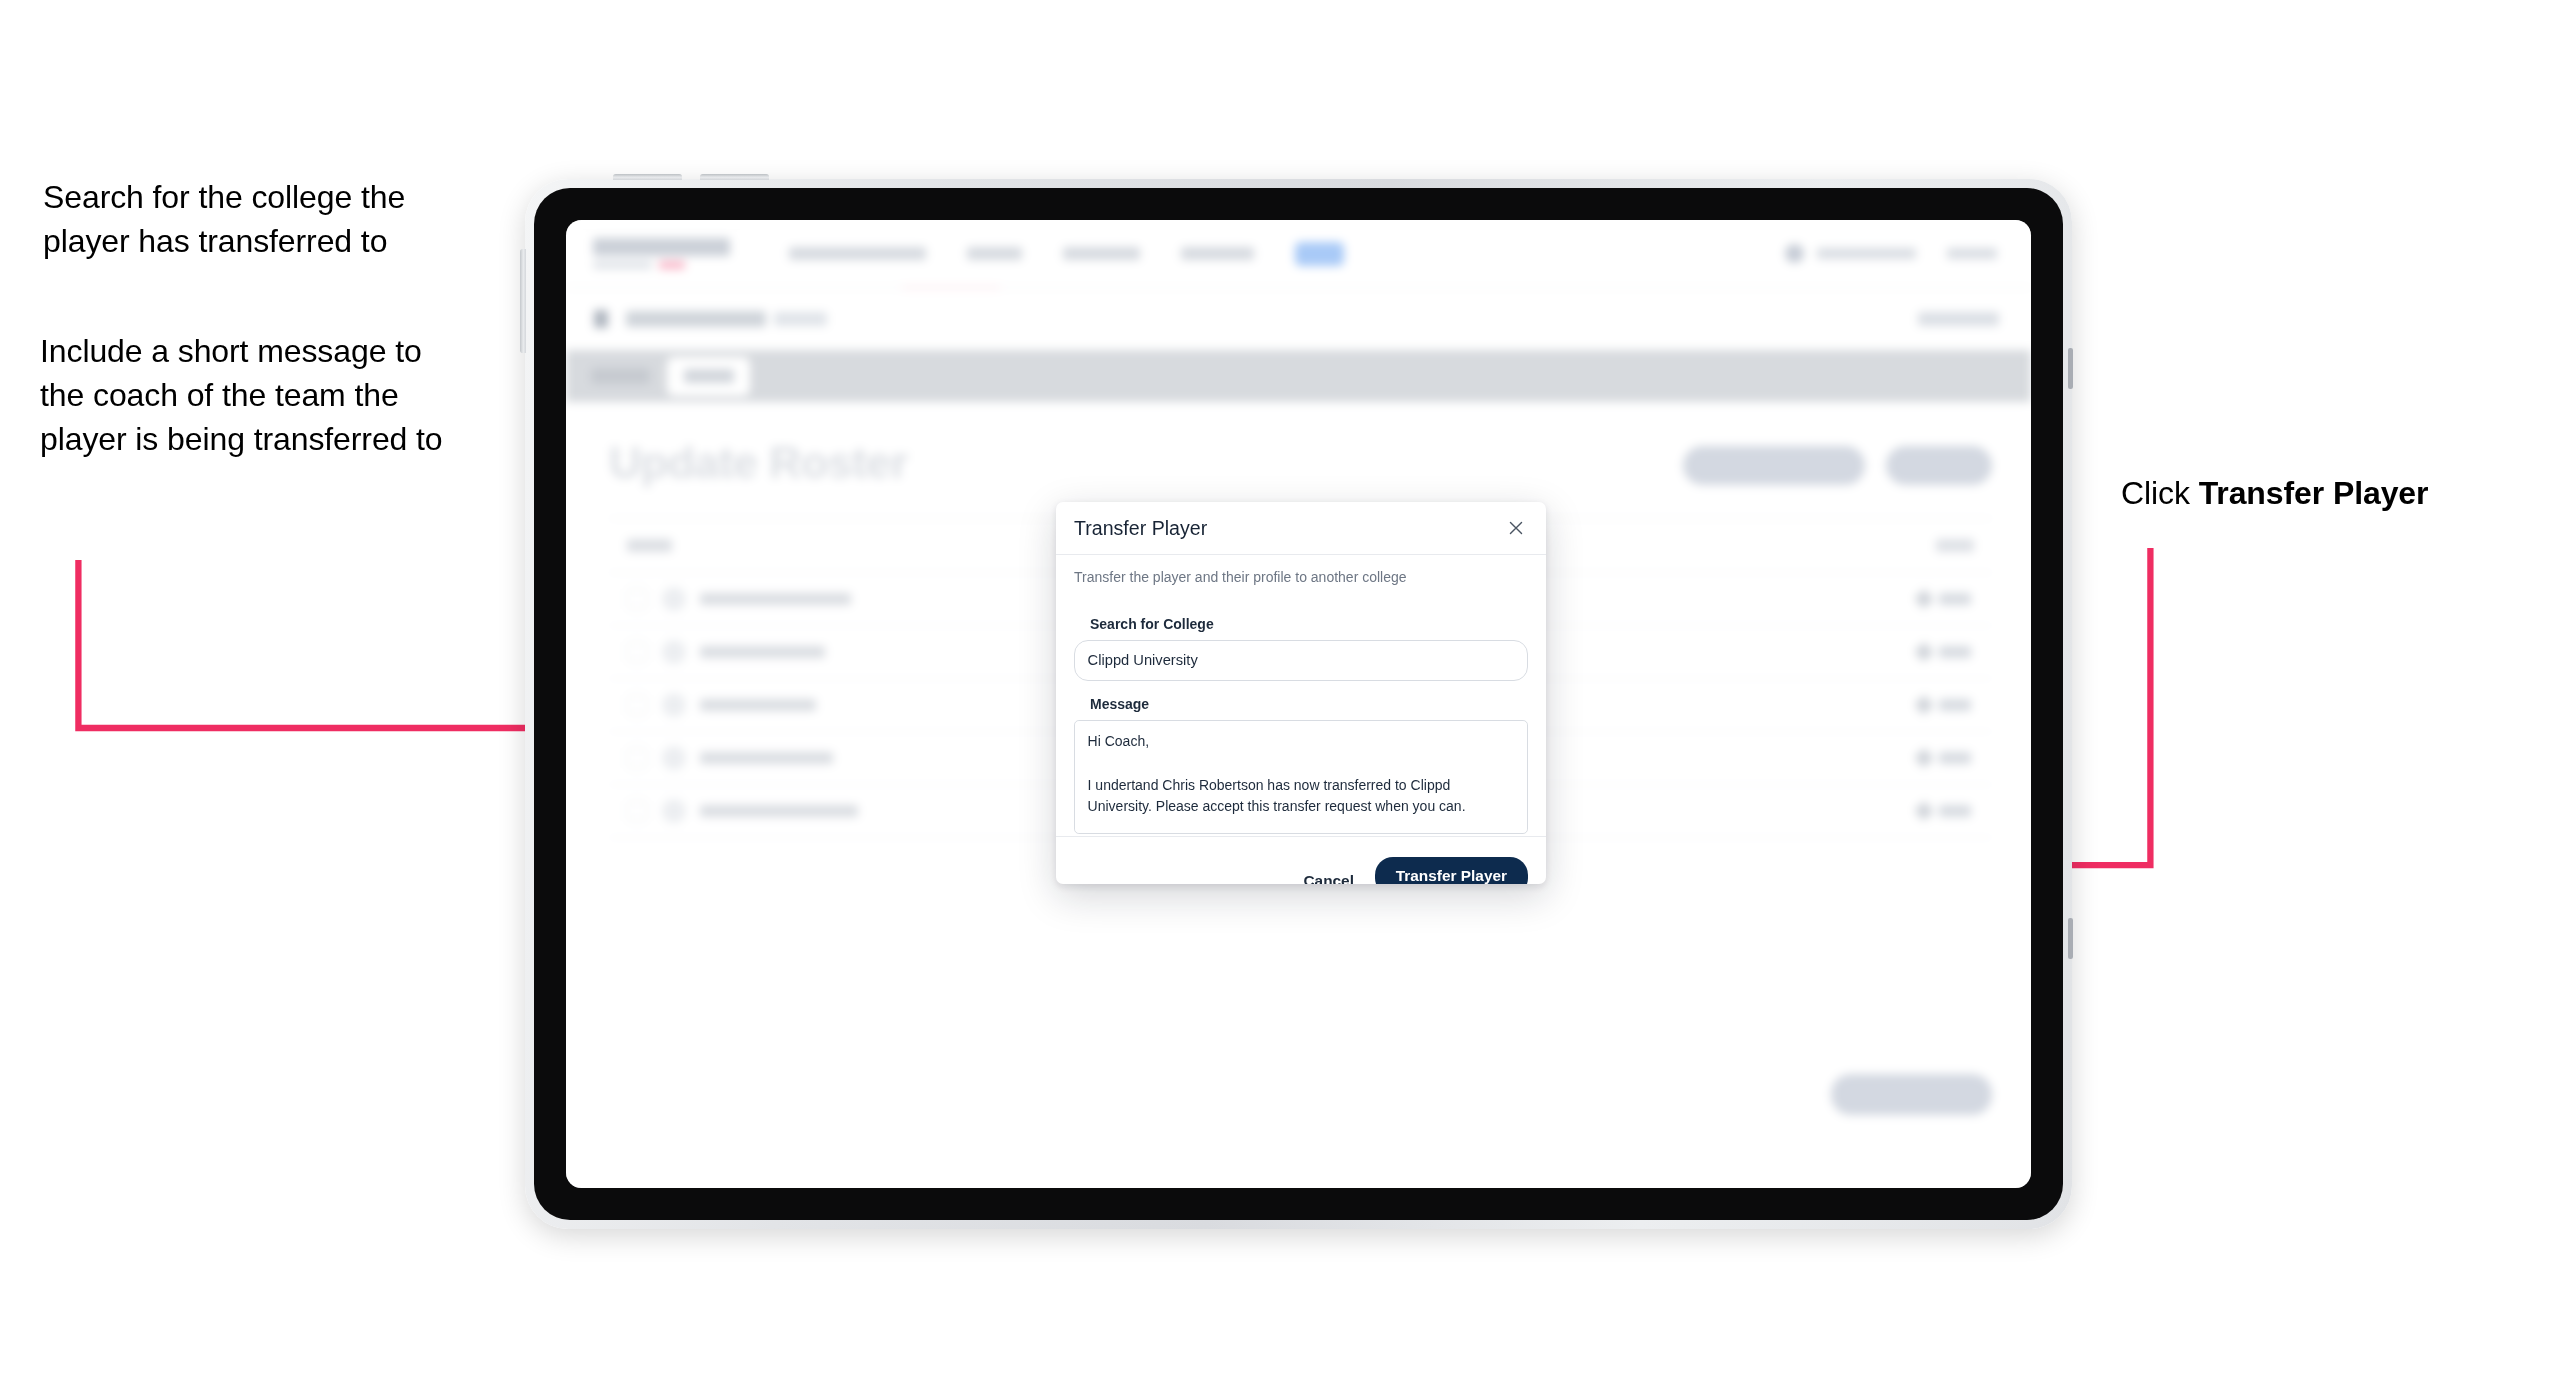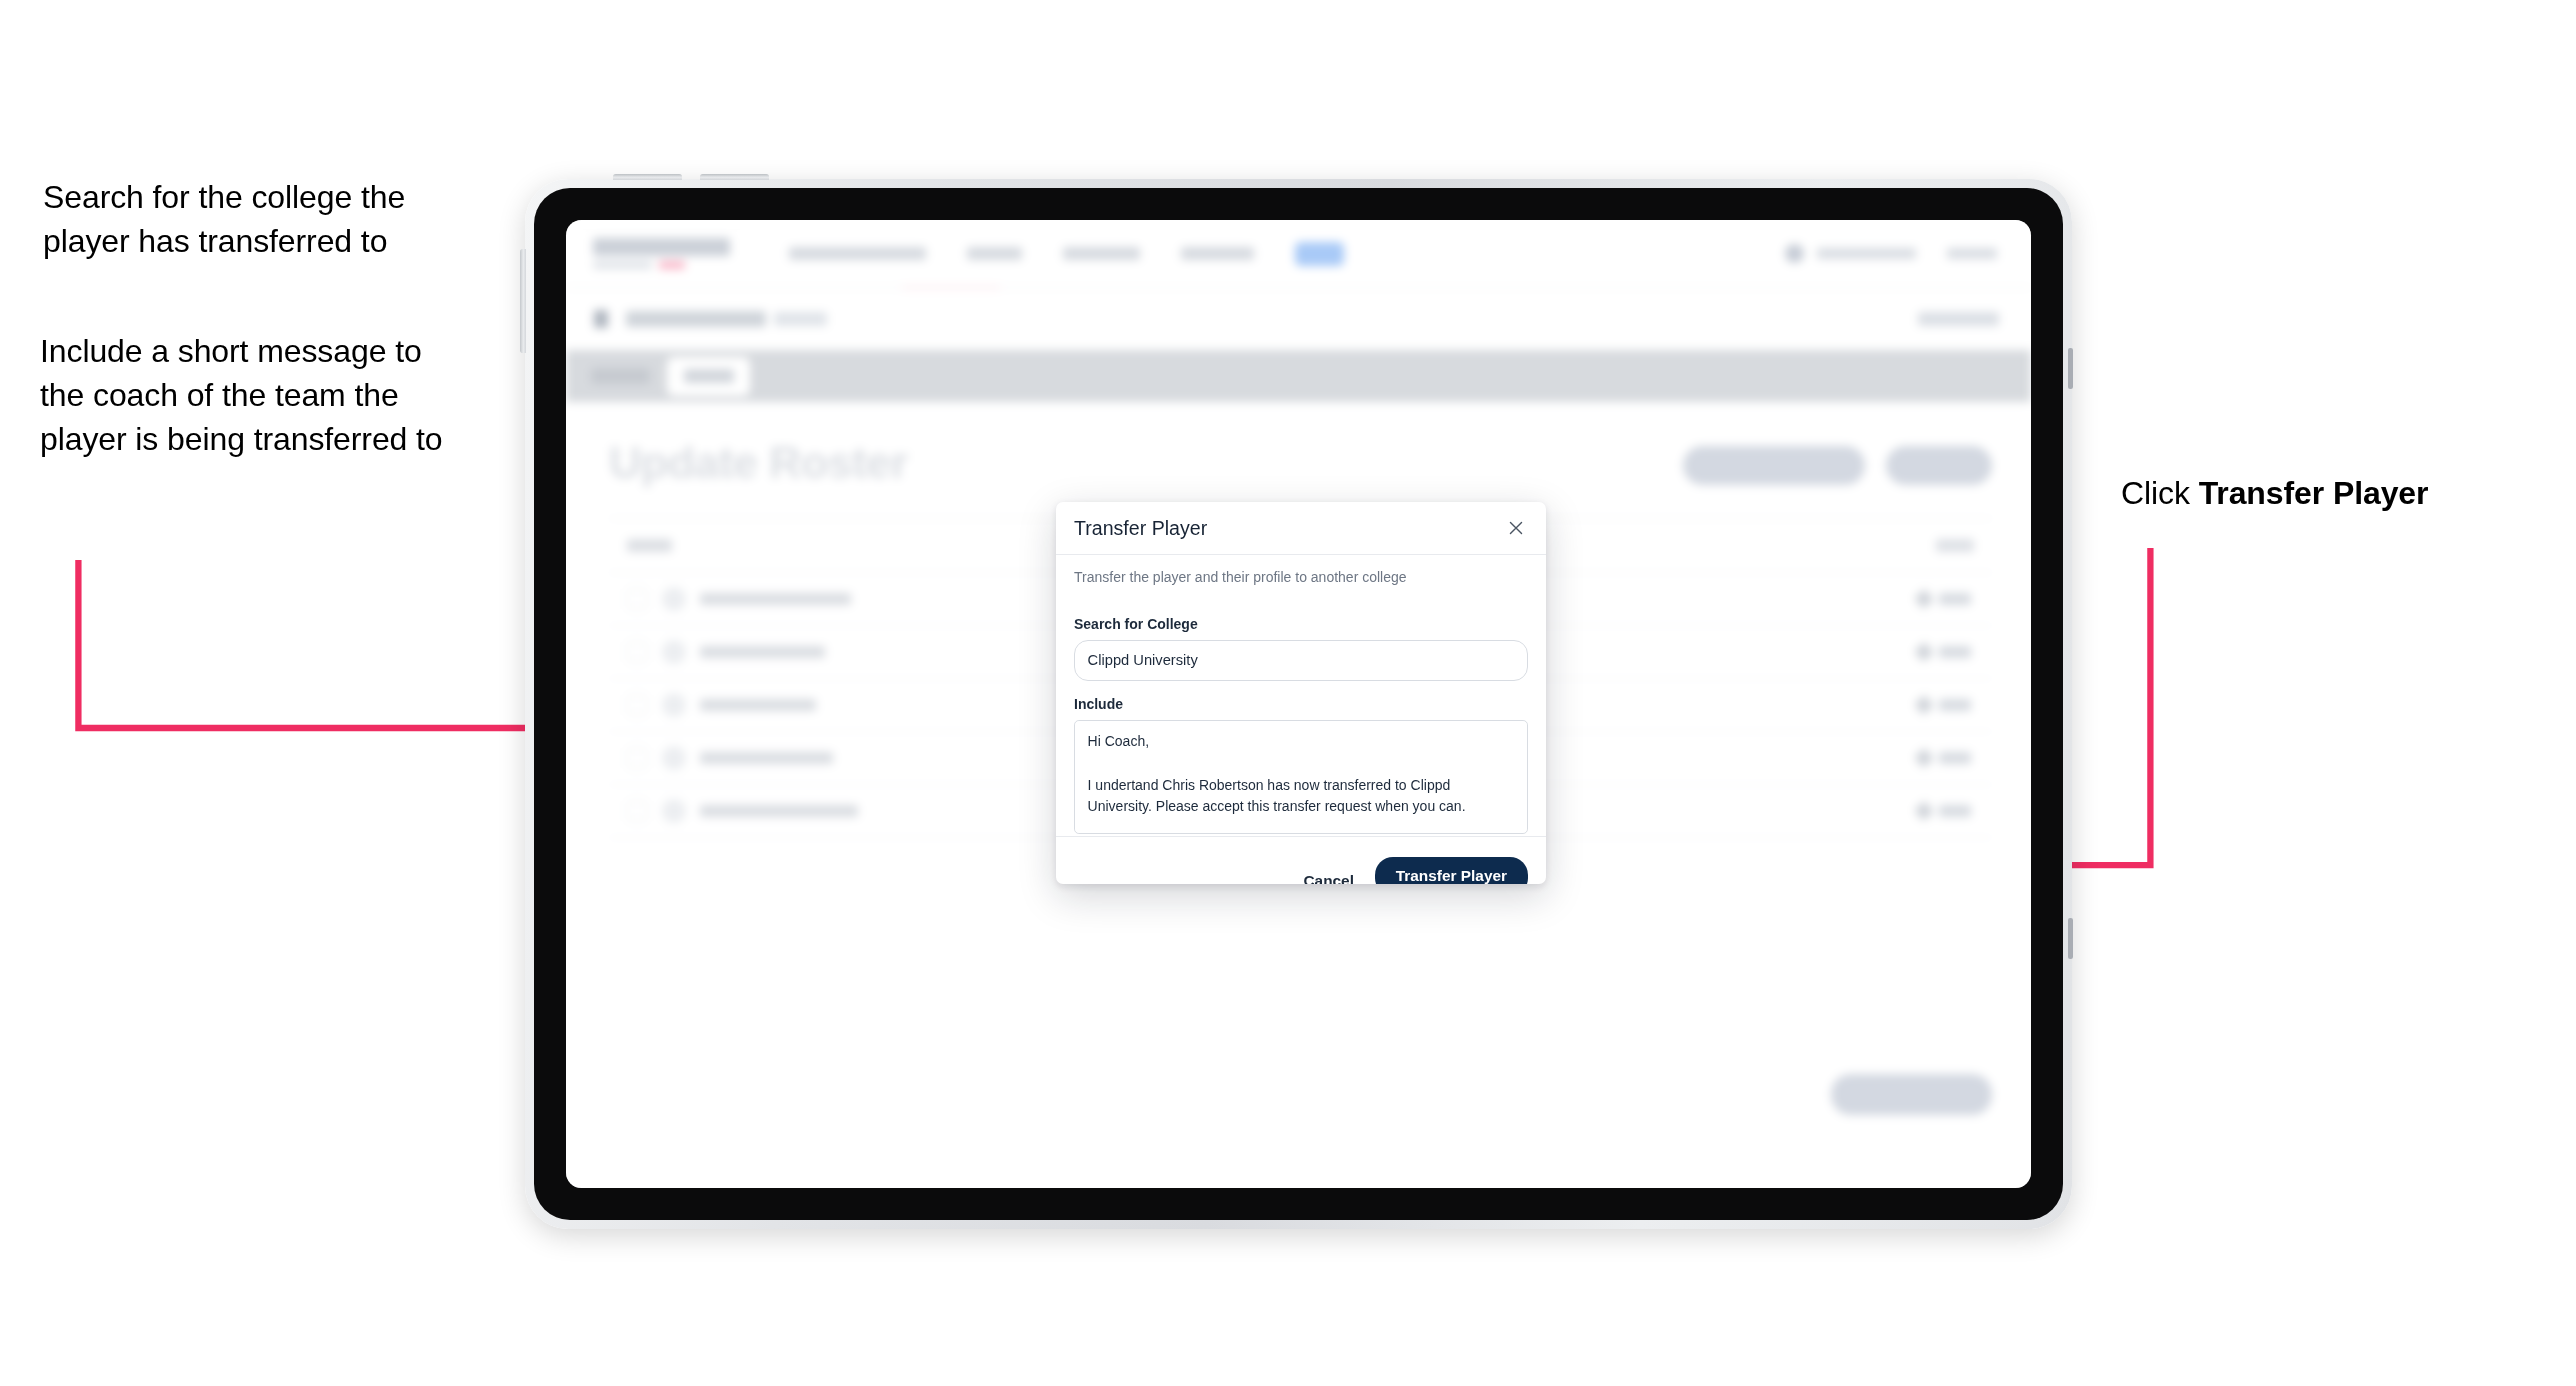--- a/index.html
+++ b/index.html
@@ -192,21 +192,21 @@
     margin-left:auto;width:24px;height:24px;
     display:flex;align-items:center;justify-content:center;
     cursor:pointer;
   }
   .modal-close svg{display:block;}
   .modal-body{flex:1 1 auto;padding:14px 18px 0 18px;}
   .modal-desc{
     font-size:14px;color:#6d7684;margin-bottom:31px;
   }
   .field-label{
-    font-size:14px;color:#1d2a3b;font-weight:bold;margin-bottom:7.7px;
+    font-size:14px;color:#1d2a3b;font-weight:bold;margin-bottom:7.7px;margin-left:16px;
   }
   .text-input{
     width:100%;box-sizing:border-box;
     height:41px;border:0.7px solid #d8dce2;border-radius:14px;
     padding:0 12.6px;
     font-size:14.7px;color:#1d2a3b;
     font-family:"Liberation Sans", sans-serif;
     background:#fff;
     outline:none;
   }
@@ -397,21 +397,21 @@
   </div>
 
   <div class="modal-body">
     <div class="modal-desc">Transfer the player and their profile to another college</div>
 
     <div class="field-label">Search for College</div>
     <input class="text-input" type="text" value="Clippd University" style="">
 
     <div class="spacer"></div>
 
-    <div class="field-label">Include</div>
+    <div class="field-label">Message</div>
     <textarea class="msg-box" style="">Hi Coach,
 
 I undertand Chris Robertson has now transferred to Clippd University. Please accept this transfer request when you can.</textarea>
   </div>
 
   <div class="modal-foot">
     <button class="btn-cancel">Cancel</button>
     <button class="btn-primary">Transfer Player</button>
   </div>
 </div>

